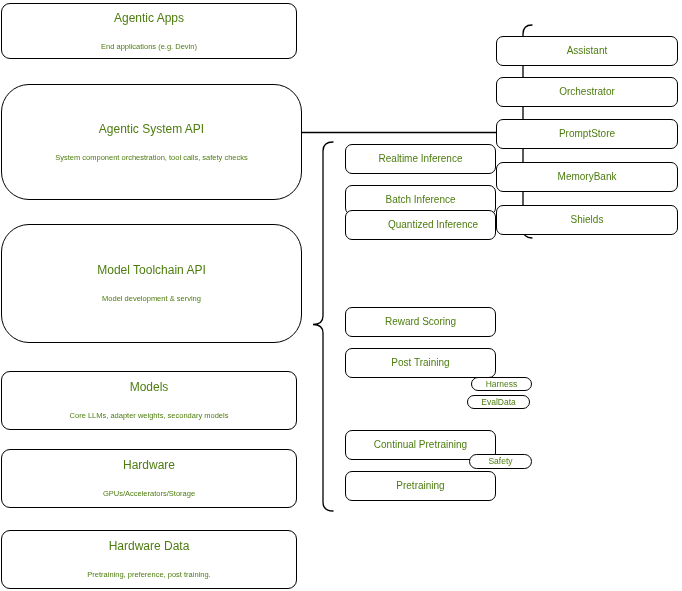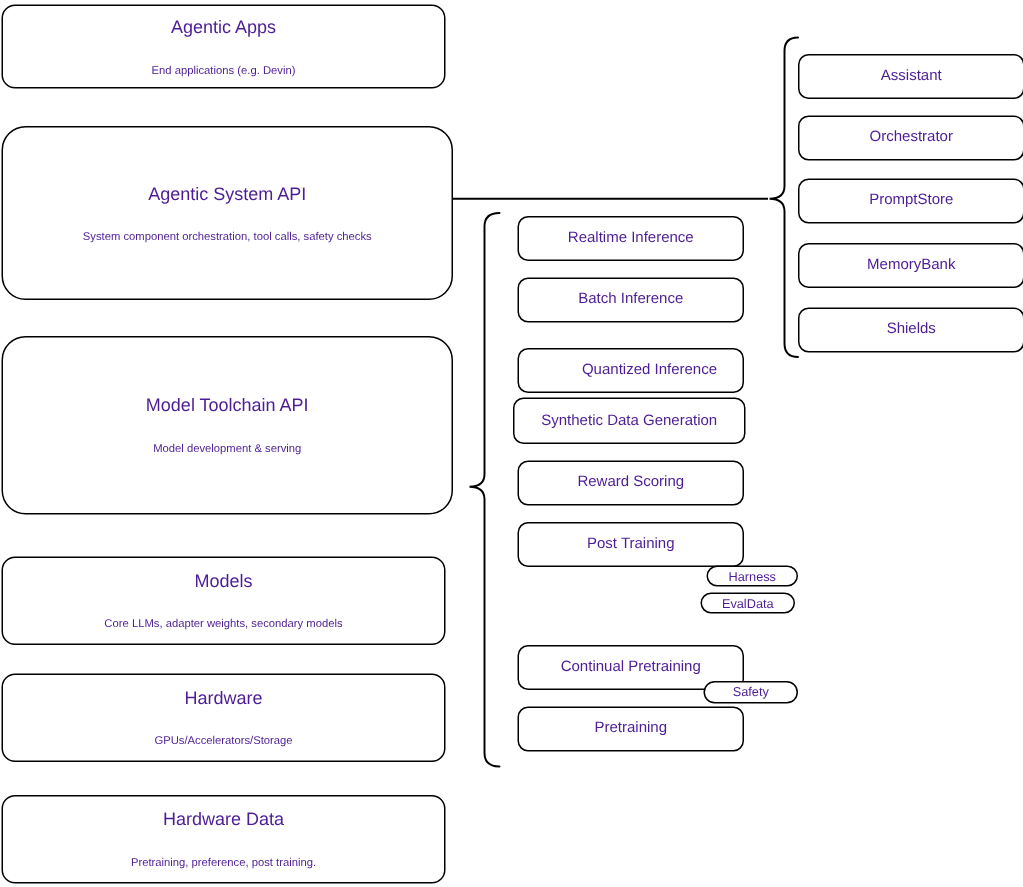--- a/index.html
+++ b/index.html
@@ -1,36 +1,36 @@
 <!DOCTYPE html>
 <html><head>
 <meta charset="utf-8">
 <style>
   html,body{margin:0;padding:0;background:#ffffff;}
   #canvas{
     position:relative;
     width:682px;height:591px;
     background:#ffffff;
     font-family:"Liberation Sans", sans-serif;
-    color:#4c1d95;
+    color:#4d7c0f;
     overflow:hidden;
   }
   .node{
     position:absolute;
     box-sizing:border-box;
     background:#ffffff;
     border:1px solid #000000;
     display:flex;
     flex-direction:column;
     align-items:center;
     justify-content:center;
     text-align:center;
     z-index:2;
   }
-  .big{border-radius:16px;text-align:right;}
+  .big{border-radius:28px;text-align:right;}
   .small{border-radius:9px;}
   .item{border-radius:7px;font-size:10px;line-height:1;}
   .node .title{font-size:12px;line-height:1.25;}
   .node .subtitle{font-size:7.5px;line-height:1.3;margin-top:16px;}
   .tag{
     position:absolute;
     box-sizing:border-box;
     background:#ffffff;
     border:1px solid #000000;
     border-radius:99px;
@@ -43,27 +43,27 @@
   
   #n-agentic-apps      {left:1px;top:3px;  width:296px;height:56px;}
   #n-agentic-system-api{left:1px;top:84px; width:301px;height:116px;}
   #n-model-toolchain   {left:1px;top:224px;width:301px;height:119px;}
   #n-models            {left:1px;top:371px;width:296px;height:59px;}
   #n-hardware          {left:1px;top:449px;width:296px;height:59px;}
   #n-curated-data      {left:1px;top:530px;width:296px;height:59px;}
 
   
   .mid{left:329px;width:151px;height:30px;margin-left:16px;}
-  #m-0{top:144px;} #m-1{top:185px;} #m-2{top:232px;padding-left:25px;}
+  #m-0{top:144px;} #m-1{top:185px;} #m-2{top:210px;padding-left:25px;}
   #m-3{top:265px;left:326px;width:155px;height:31px;}
   #m-4{top:307px;} #m-5{top:348px;} #m-6{top:389px;}
   #m-7{top:430px;} #m-8{top:471px;}
 
   
-  .rgt{left:532px;width:151px;height:30px;}
+  .rgt{left:496px;width:182px;height:30px;}
   #r-0{top:36px;} #r-1{top:77px;} #r-2{top:119px;} #r-3{top:162px;} #r-4{top:205px;}
 
   
   #t-0{left:471px;top:377px;width:61px;height:14px;}
   #t-1{left:467px;top:395px;width:63px;height:14px;}
   #t-2{left:469px;top:410px;width:63px;height:15px;margin-top:44px;}
 </style>
 </head>
 <body>
 
@@ -101,21 +101,20 @@
   </div>
 
   <div class="node small" id="n-curated-data">
     <div class="title">Hardware Data</div>
     <div class="subtitle">Pretraining, preference, post training.</div>
   </div>
 
   <div class="node item mid" id="m-0">Realtime Inference</div>
   <div class="node item mid" id="m-1">Batch Inference</div>
   <div class="node item mid" id="m-2">Quantized Inference</div>
-  <div class="node item mid" id="m-3">Synthetic Data Generation</div>
   <div class="node item mid" id="m-4">Reward Scoring</div>
   <div class="node item mid" id="m-5">Post Training</div>
   <div class="node item mid" id="m-8">Pretraining</div>
   <div class="node item mid" id="m-7">Continual Pretraining</div>
 
   <div class="tag" id="t-0">Harness</div>
   <div class="tag" id="t-1">EvalData</div>
   <div class="tag" id="t-2">Safety</div>
 
   <div class="node item rgt" id="r-0">Assistant</div>

